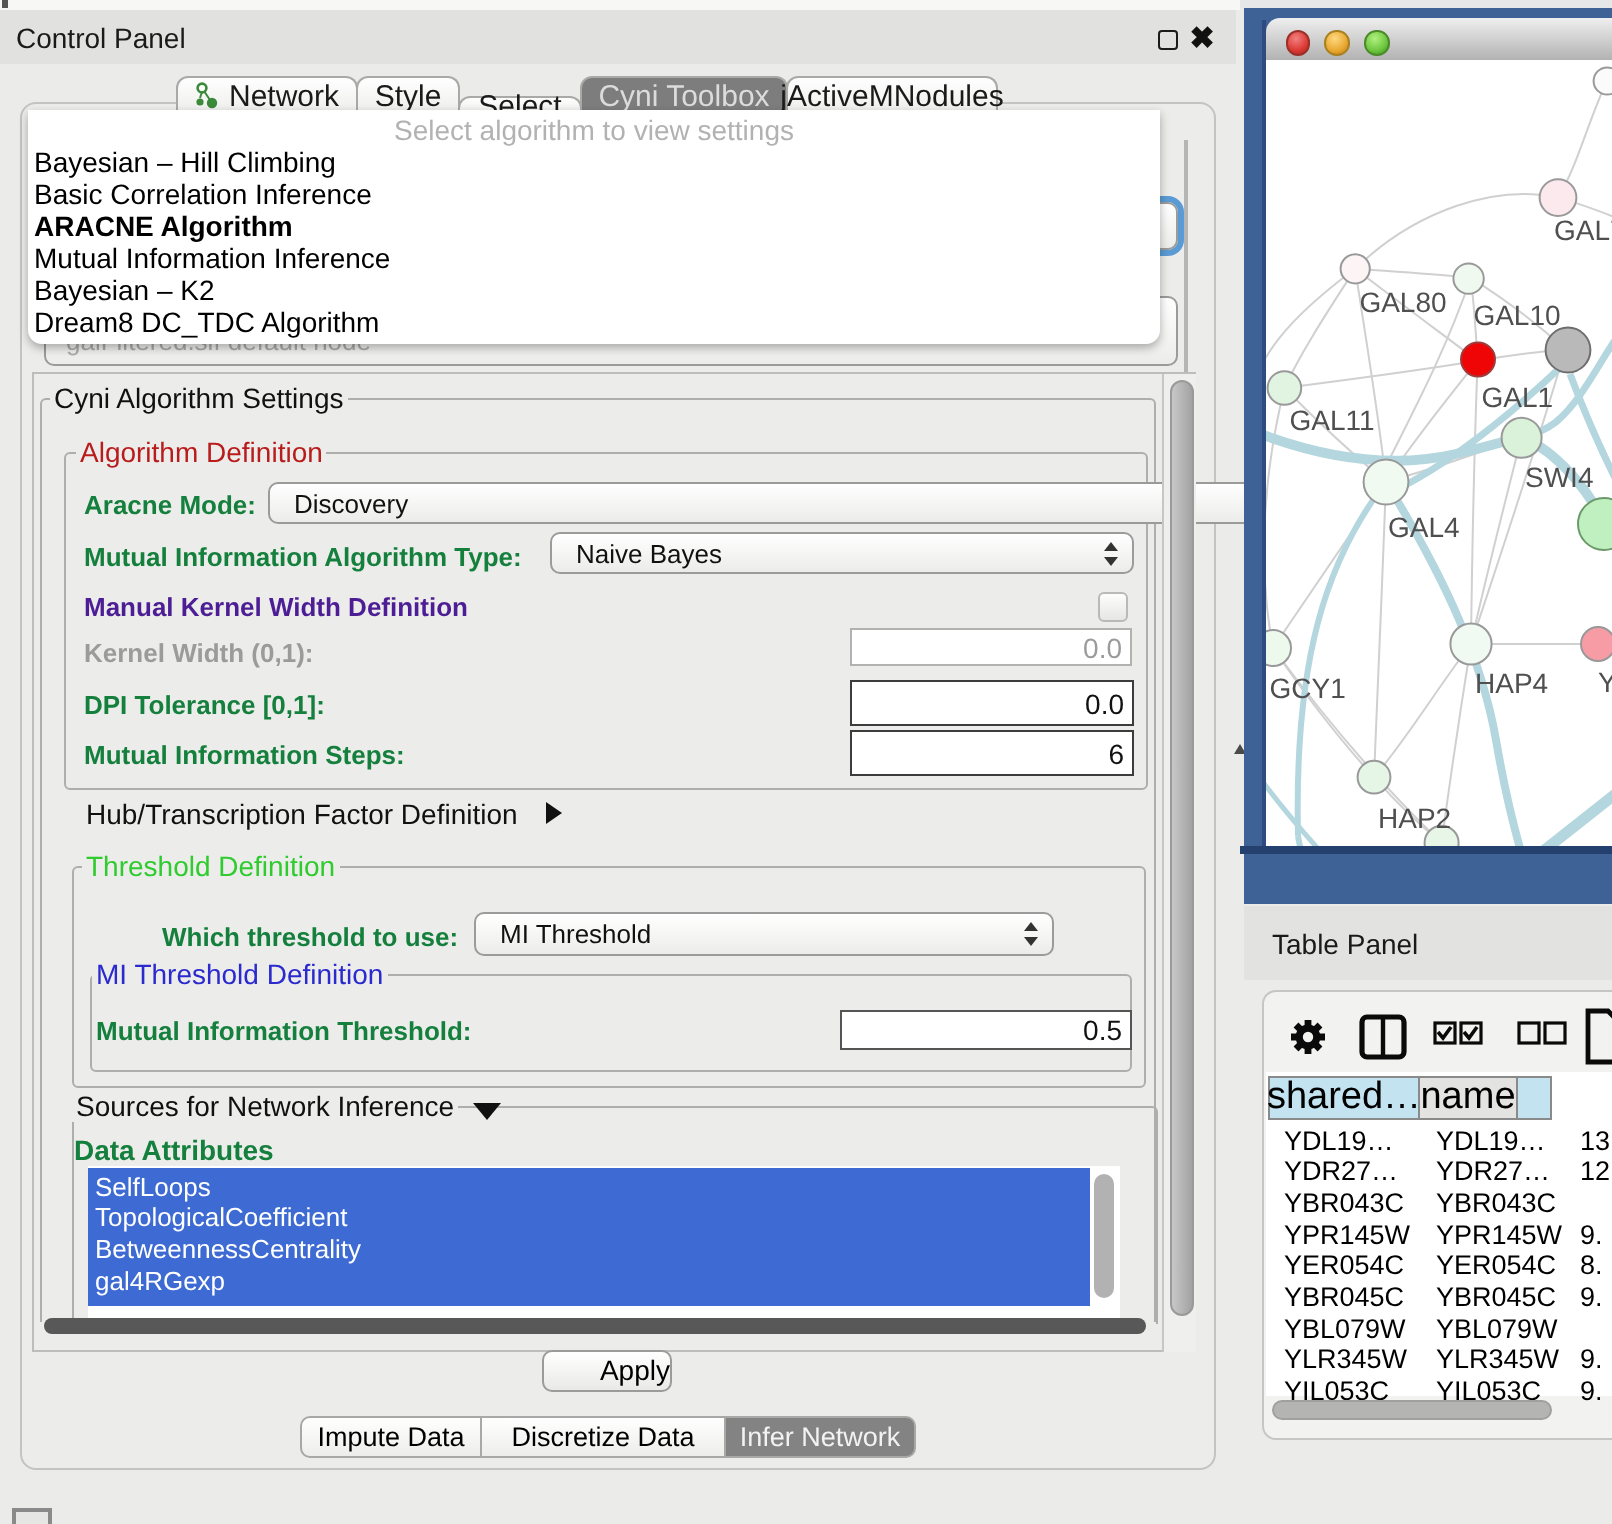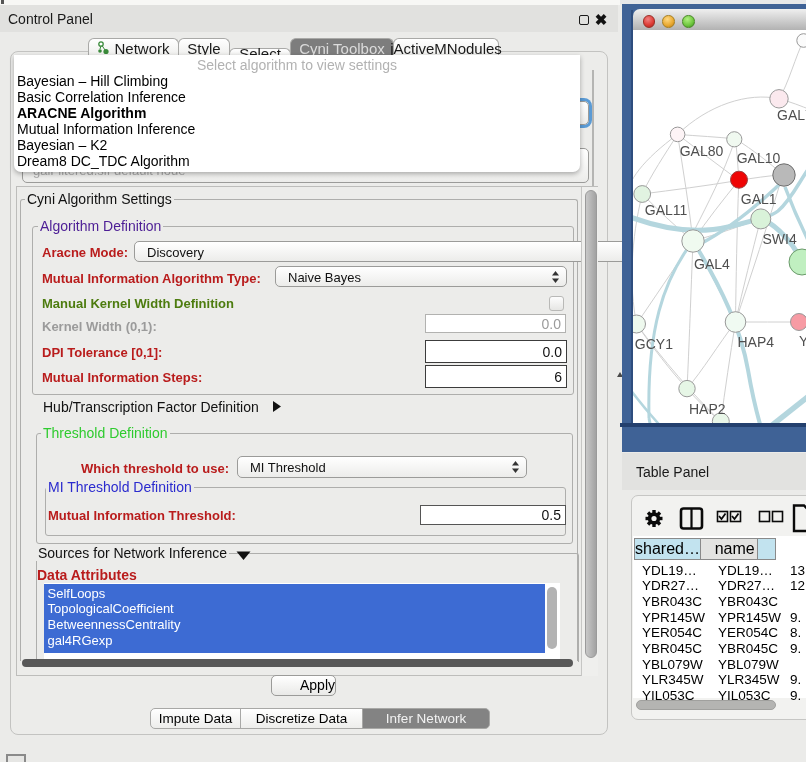--- a/index.html
+++ b/index.html
@@ -24,21 +24,21 @@
 
 #popup { left:14px; top:55px; width:566px; height:117px; background:#ffffff; border-radius:0 0 7px 7px; box-shadow:0 2px 5px rgba(0,0,0,0.3); z-index:30; font-size:14px; }
 #popup .hdr { position:absolute; left:0; right:0; top:2px; text-align:center; color:#b2b2b2; }
 #popup .it { position:absolute; left:3px; font-size:14px; color:#000; white-space:nowrap; }
 
 #scrollpane { left:16px; top:186px; width:582px; height:490px; border:1px solid #bdbdbb; background:#ececea; }
 .group { position:absolute; border:1px solid #aeaeac; border-radius:3px; }
 .glabel { position:absolute; top:-9px; background:#ececea; padding:0 2px; font-size:14px; white-space:nowrap; }
 .field { position:absolute; background:#ffffff; font-size:14px; color:#111; }
 .field .v { position:absolute; right:4px; top:50%; transform:translateY(-50%); }
-label.row { position:absolute; font-size:13px; font-weight:bold; color:#b91c1c; white-space:nowrap; }
+label.row { position:absolute; font-size:13px; font-weight:bold; color:#15803d; white-space:nowrap; }
 
 #vsb { left:581px; top:187px; width:17px; height:489px; background:#efefed; border-left:1px solid #c6c6c4; }
 #vsb .thumb { position:absolute; left:3px; top:3px; width:12px; height:468px; border-radius:6px; background:linear-gradient(90deg,#c8c8c8,#a2a2a2); border:1px solid #9a9a9a; }
 #hsb-left { left:22px; top:659px; width:551px; height:8px; border-radius:4px; background:#585858; }
 
 #attr-list { left:44px; top:583px; width:516px; height:78px; background:#ffffff; overflow:hidden; }
 #attr-list .sel { position:absolute; left:0px; top:1px; width:501px; height:69px; background:#3d6bd3; }
 #attr-list .li { position:absolute; left:3.5px; color:#ffffff; font-size:13px; white-space:nowrap; }
 #attr-vsb { left:545px; top:584px; width:14px; height:74px; }
 #attr-vsb .thumb { position:absolute; left:2px; top:3px; width:10px; height:62px; border-radius:5px; background:#b2b2b2; }
@@ -53,21 +53,21 @@
 
 #rtop { left:620px; top:0; width:186px; height:4px; background:#e6e7e9; }
 #rblue { left:622px; top:4px; width:184px; height:448px; background:#3f6296; }
 #mac-titlebar { left:633px; top:9px; width:173px; height:22px; background:linear-gradient(#efefef,#b2b2b2); border-radius:7px 0 0 0; border-bottom:1px solid #6e6e6e; }
 .light { position:absolute; top:15px; width:12.5px; height:12.5px; border-radius:50%; }
 #canvas { left:633px; top:30px; width:173px; height:393px; background:#ffffff; }
 #canvas-shadow { left:620px; top:423px; width:186px; height:4px; background:#24406e; }
 #tp-bar { left:622px; top:453px; width:184px; height:37px; background:#e2e2e0; }
 #tp-bar .t { position:absolute; left:14px; top:11px; font-size:14px; color:#1a1a1a; }
 #tablebox { left:631px; top:495px; width:180px; height:225px; border:1px solid #c6c6c4; border-radius:7px 0 0 7px; background:#f2f2f0; }
-#thead { left:634px; top:538px; width:141px; height:22px; font-size:16px; display:flex; }
+#thead { left:634px; top:538px; width:141px; height:22px; font-size:19px; display:flex; }
 #thead div { border:1px solid #8a8a8a; margin-right:-1px; display:flex; align-items:center; justify-content:center; }
 #trows { left:634px; top:561px; width:172px; font-size:13.5px; color:#000; }
 #trows .r { position:absolute; white-space:nowrap; }
 #tp-hsb { left:634px; top:698px; width:172px; height:14px; }
 #tp-hsb .thumb { position:absolute; left:2px; top:2px; width:140px; height:10px; border-radius:5px; background:#b4b4b2; border:1px solid #a0a09e; }
 </style>
 </head>
 <body>
 
 <div class="abs" id="topstrip"></div>
@@ -107,39 +107,39 @@
   <div class="it" style="top:66px;">Mutual Information Inference</div>
   <div class="it" style="top:82px;">Bayesian – K2</div>
   <div class="it" style="top:98px;">Dream8 DC_TDC Algorithm</div>
 </div>
 
 <div class="abs" id="scrollpane"></div>
 <div class="group" style="left:20px;top:199px;width:558px;height:462px;border-bottom:none;border-radius:3px 3px 0 0;">
   <span class="glabel" style="left:4px;color:#111;">Cyni Algorithm Settings</span>
 </div>
 <div class="group" style="left:32px;top:226px;width:542px;height:169px;">
-  <span class="glabel" style="left:5px;color:#4c1d95;">Algorithm Definition</span>
+  <span class="glabel" style="left:5px;color:#b91c1c;">Algorithm Definition</span>
 </div>
 <label class="row" style="left:42px;top:245px;">Aracne Mode:</label>
 <div class="combo" style="left:134px;top:241px;width:518px;height:21px;">
     <span class="txt">Discovery</span>
     <svg class="arr" viewBox="0 0 9 12">
       <path d="M4.5 0 L8 4.5 L1 4.5 Z" fill="#333"></path>
       <path d="M4.5 12 L8 7.5 L1 7.5 Z" fill="#333"></path>
     </svg>
   </div>
 <label class="row" style="left:42px;top:271px;">Mutual Information Algorithm Type:</label>
 <div class="combo" style="left:275px;top:266px;width:292px;height:21px;">
     <span class="txt">Naive Bayes</span>
     <svg class="arr" viewBox="0 0 9 12">
       <path d="M4.5 0 L8 4.5 L1 4.5 Z" fill="#333"></path>
       <path d="M4.5 12 L8 7.5 L1 7.5 Z" fill="#333"></path>
     </svg>
   </div>
-<label class="row" style="left:42px;top:296px;color:#4d7c0f;">Manual Kernel Width Definition</label>
+<label class="row" style="left:42px;top:296px;color:#4c1d95;">Manual Kernel Width Definition</label>
 <div class="abs" style="left:549px;top:296px;width:15px;height:15px;border:1px solid #b9b9b7;border-radius:3px;background:linear-gradient(#fdfdfd,#e6e6e4);"></div>
 <label class="row" style="left:42px;top:319px;color:#9b9b9b;">Kernel Width (0,1):</label>
 <div class="field" style="left:425px;top:314px;width:141px;height:19px;border:1px solid #b2b2b0;">
     <span class="v" style="color:#9b9b9b;">0.0</span>
   </div>
 <label class="row" style="left:42px;top:345px;">DPI Tolerance [0,1]:</label>
 <div class="field" style="left:425px;top:340px;width:142px;height:23px;border:1.5px solid #3c3c3c;">
     <span class="v">0.0</span>
   </div>
 <label class="row" style="left:42px;top:370px;">Mutual Information Steps:</label>
@@ -186,21 +186,21 @@
     <div class="thumb"></div>
   </div>
 <div class="abs" id="vsb">
     <div class="thumb"></div>
   </div>
 <div class="abs" id="hsb-left"></div>
 <div class="abs" id="applybtn">Apply</div>
 <div class="abs" id="btabs">
   <div class="tab" style="width:91px;">Impute Data</div>
   <div class="tab" style="width:123px;">Discretize Data</div>
-  <div class="tab sel" style="width:128px;">Infer Network</div>
+  <div class="tab sel" style="width:96px;">Infer Network</div>
 </div>
 <div class="abs" style="left:6px;top:754px;width:20px;height:12px;border:2px solid #8a8a8a;background:#e6e6e4;"></div>
 
 <div class="abs" style="left:617px;top:372px;width:0;height:0;border-left:3px solid transparent;border-right:3px solid transparent;border-bottom:5px solid #4a4a4a;"></div>
 <div class="abs" id="rtop"></div>
 <div class="abs" id="rblue"></div>
 <div class="abs" id="mac-titlebar"></div>
 <div class="light" style="left:642.5px;background:radial-gradient(circle at 40% 30%,#f08080,#dd3a34 60%,#a02820);border:1px solid #9a3028;"></div>
 <div class="light" style="left:662.3px;background:radial-gradient(circle at 40% 30%,#ffd880,#e8a830 60%,#b87818);border:1px solid #a88020;"></div>
 <div class="light" style="left:682.2px;background:radial-gradient(circle at 40% 30%,#b0f080,#6ec63e 60%,#3a8a20);border:1px solid #4a8a28;"></div>
@@ -304,21 +304,21 @@
 <rect x="125.5" y="8.5" width="10" height="10"></rect>
 <rect x="138.5" y="8.5" width="10" height="10"></rect>
 </g>
 <path d="M85 13 l2.5 3 4 -5.5" fill="none" stroke="#0a0a0a" stroke-width="1.8"></path>
 <path d="M98 13 l2.5 3 4 -5.5" fill="none" stroke="#0a0a0a" stroke-width="1.8"></path>
 <path d="M160 2.5 h10 l6.5 6.5 v19 h-16.5 Z" fill="#f2f2f0" stroke="#0a0a0a" stroke-width="2.4"></path>
 </svg>
 <div class="abs" style="left:633px;top:536px;width:173px;height:162px;background:#ffffff;"></div>
 <div class="abs" id="thead">
   <div style="width:76px;background:#c2e3ef;">shared…</div>
-  <div style="width:74px;background:#e3e3e1;padding-left:12px;">name</div>
+  <div style="width:74px;background:#e3e3e1;">name</div>
   <div style="width:26px;background:#c2e3ef;position:relative;overflow:hidden;">
       <span style="position:absolute;left:22px;top:4px;">A</span>
     </div>
 </div>
 <div class="abs" id="trows">
 <div class="r" style="left:8px;top:1.5px;">YDL19…</div>
     <div class="r" style="left:84px;top:1.5px;">YDL19…</div>
     <div class="r" style="left:156px;top:1.5px;">13</div>
 <div class="r" style="left:8px;top:17.2px;">YDR27…</div>
     <div class="r" style="left:84px;top:17.2px;">YDR27…</div>

